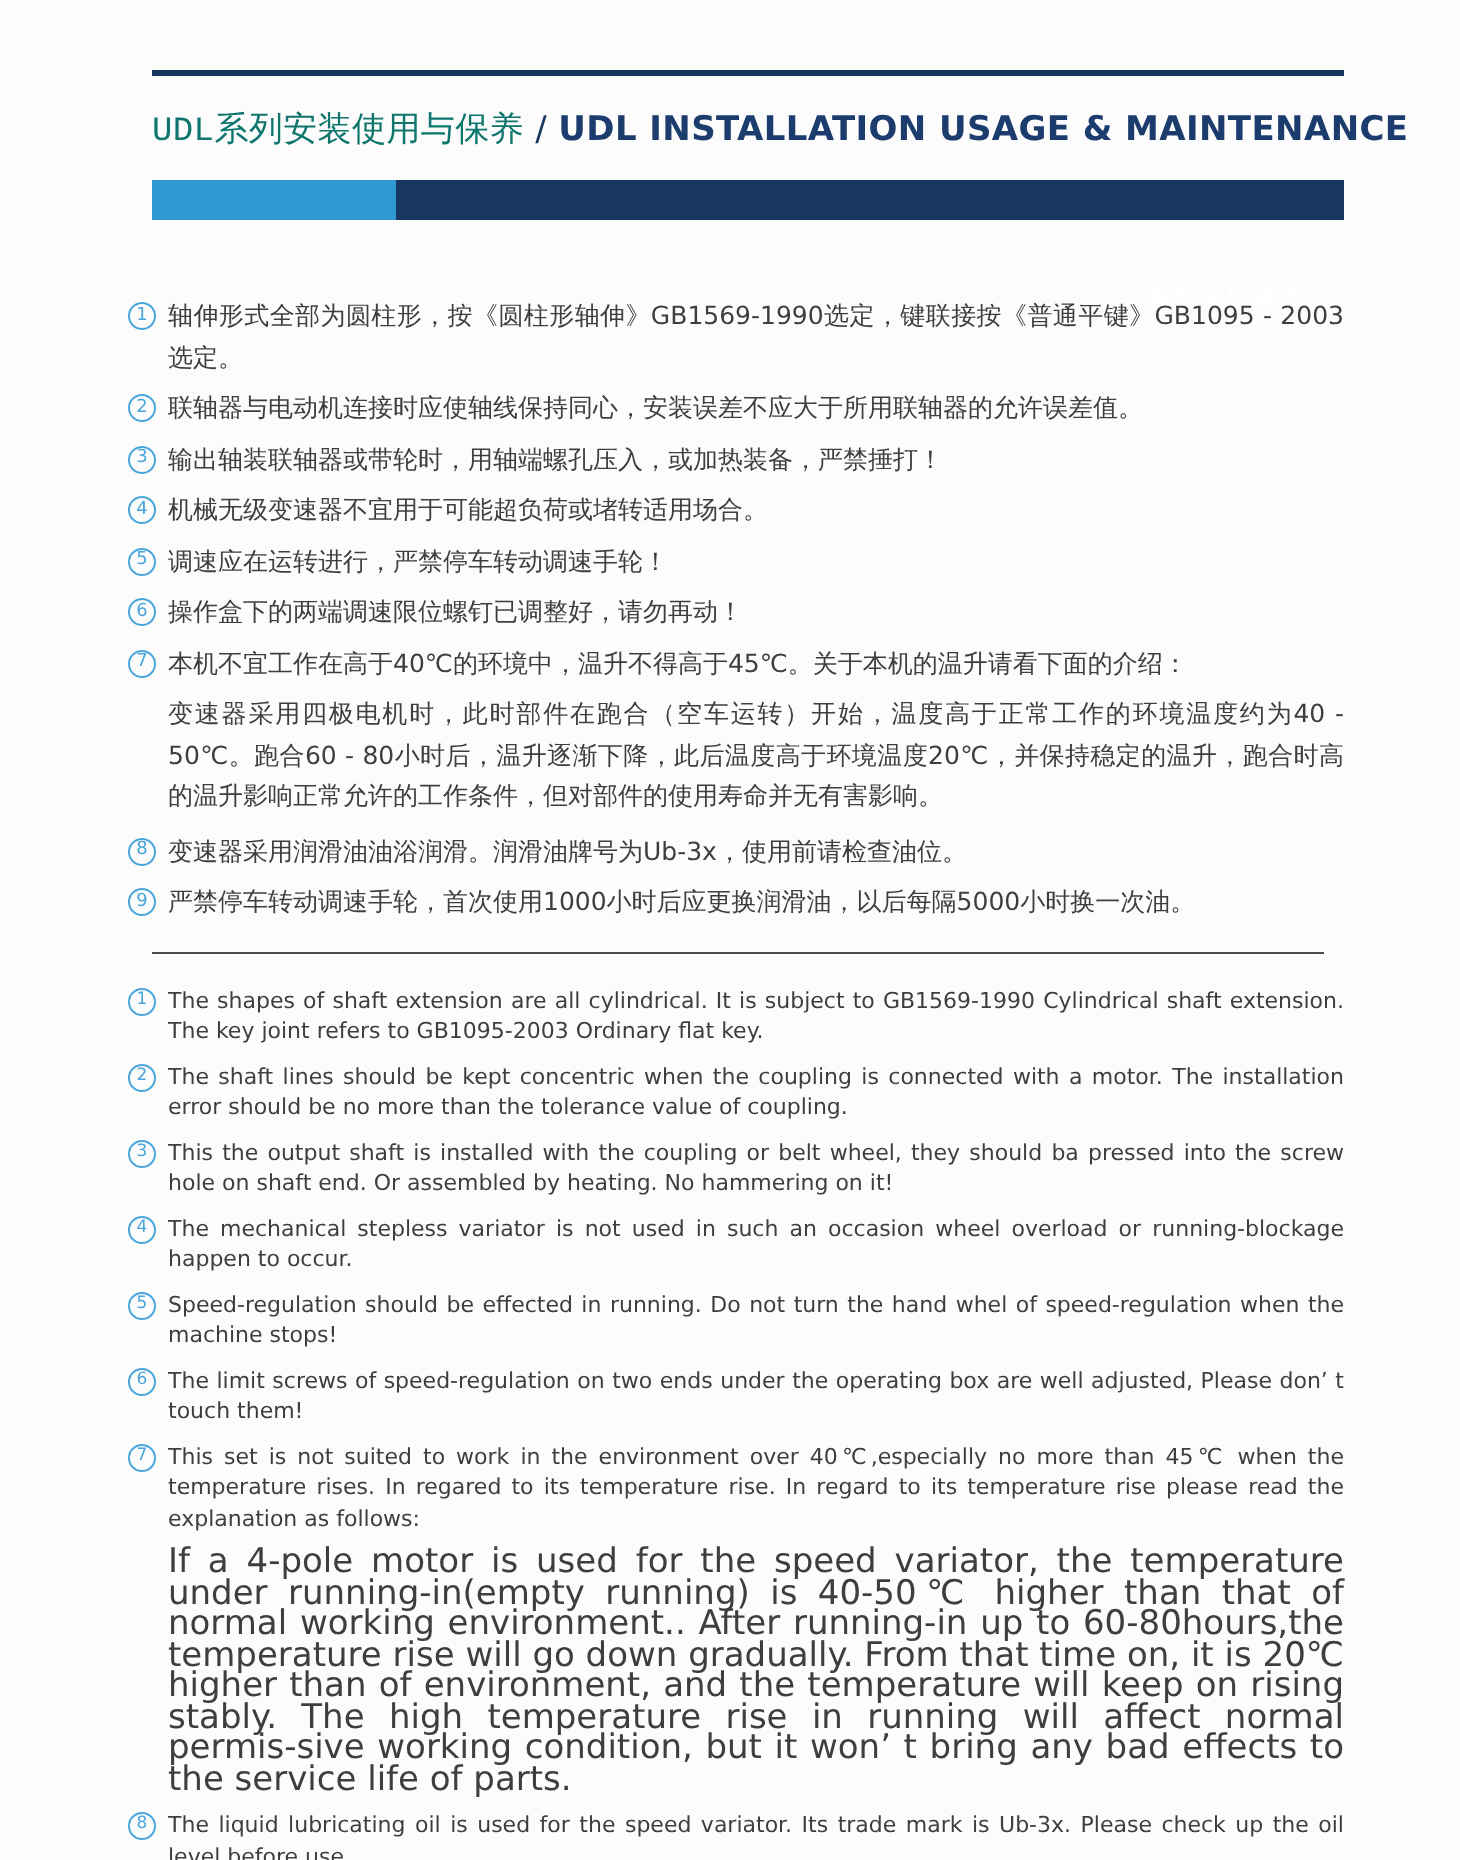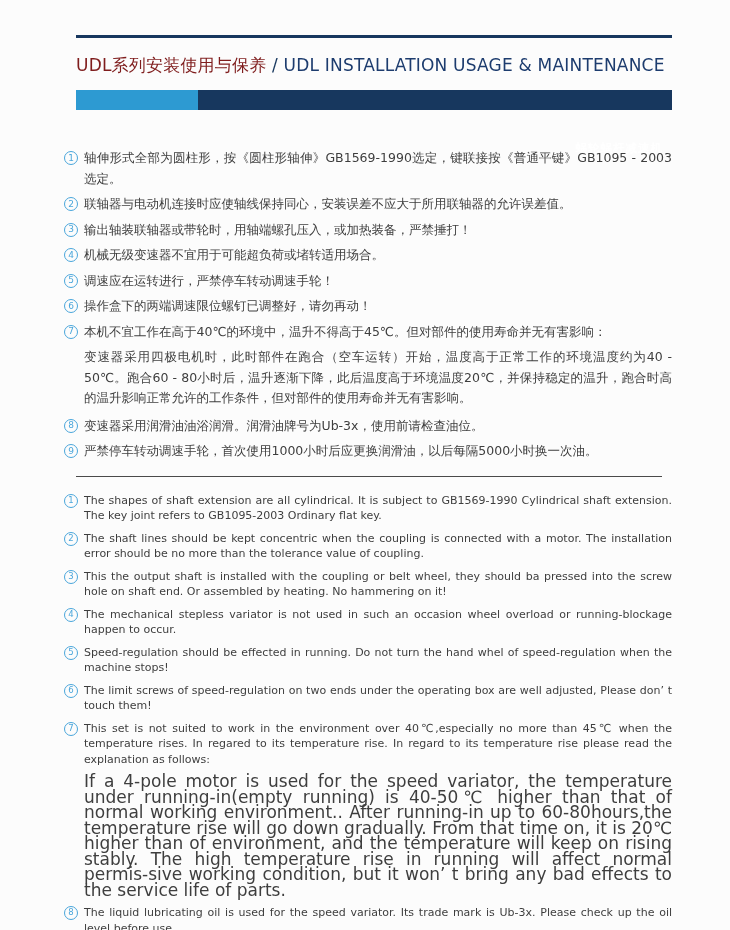--- a/index.html
+++ b/index.html
@@ -7,23 +7,23 @@
     width:730px;height:930px;background:#fcfcfc;
     font-family:"DejaVu Sans","Liberation Sans",sans-serif;
     color:#3e3e3e;overflow:hidden;
   }
   .page{position:relative;width:730px;height:930px;overflow:hidden;}
 
   
   .top-rule{position:absolute;left:76px;top:35px;width:596px;height:3px;background:#17375e;}
   .title{position:absolute;left:76px;top:52px;width:600px;font-size:17px;line-height:26px;
          white-space:nowrap;letter-spacing:.2px;}
-  .title .cn{color:#7f1d1d;}
+  .title .cn{color:#0f766e;font-family:Liberation Mono, monospace;}
   .title .sep{color:#17375e;}
-  .title .en{color:#1d3c6e;font-weight:normal;}
+  .title .en{color:#1d3c6e;font-weight:bold;}
 
   .band{position:absolute;left:76px;top:90px;width:596px;height:20px;background:#17375e;}
   .band-accent{position:absolute;left:0;top:0;width:122px;height:20px;background:#2d9ad2;}
   .band-label{position:absolute;right:9px;top:0;height:20px;line-height:20px;color:#ffffff;
               font-size:11.5px;font-weight:bold;letter-spacing:1px;margin-top:48px;}
 
   
   .content{position:absolute;left:64px;top:148px;width:608px;}
 
   .item{display:flex;margin-bottom:5px;text-align:justify;}
@@ -81,21 +81,21 @@
       <div class="item cn-item">
         <span class="badge">5</span>
         <p class="txt">调速应在运转进行，严禁停车转动调速手轮！</p>
       </div>
       <div class="item cn-item">
         <span class="badge">6</span>
         <p class="txt">操作盒下的两端调速限位螺钉已调整好，请勿再动！</p>
       </div>
       <div class="item cn-item">
         <span class="badge">7</span>
-        <p class="txt">本机不宜工作在高于40℃的环境中，温升不得高于45℃。但对部件的使用寿命并无有害影响：</p>
+        <p class="txt">本机不宜工作在高于40℃的环境中，温升不得高于45℃。关于本机的温升请看下面的介绍：</p>
       </div>
       <p class="sub-para cn-sub">变速器采用四极电机时，此时部件在跑合（空车运转）开始，温度高于正常工作的环境温度约为40 - 50℃。跑合60 - 80小时后，温升逐渐下降，此后温度高于环境温度20℃，并保持稳定的温升，跑合时高的温升影响正常允许的工作条件，但对部件的使用寿命并无有害影响。</p>
       <div class="item cn-item">
         <span class="badge">8</span>
         <p class="txt">变速器采用润滑油油浴润滑。润滑油牌号为Ub-3x，使用前请检查油位。</p>
       </div>
       <div class="item cn-item">
         <span class="badge">9</span>
         <p class="txt">严禁停车转动调速手轮，首次使用1000小时后应更换润滑油，以后每隔5000小时换一次油。</p>
       </div>

